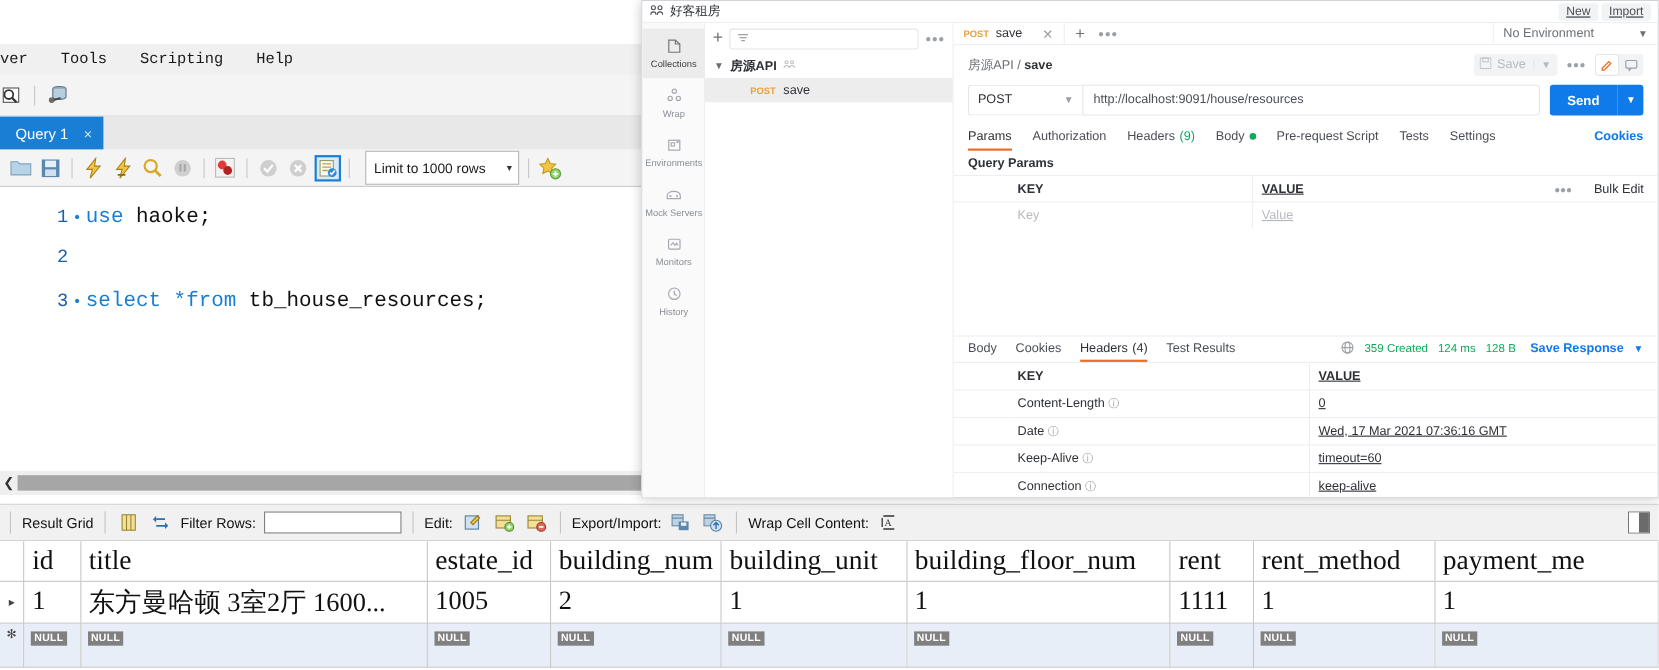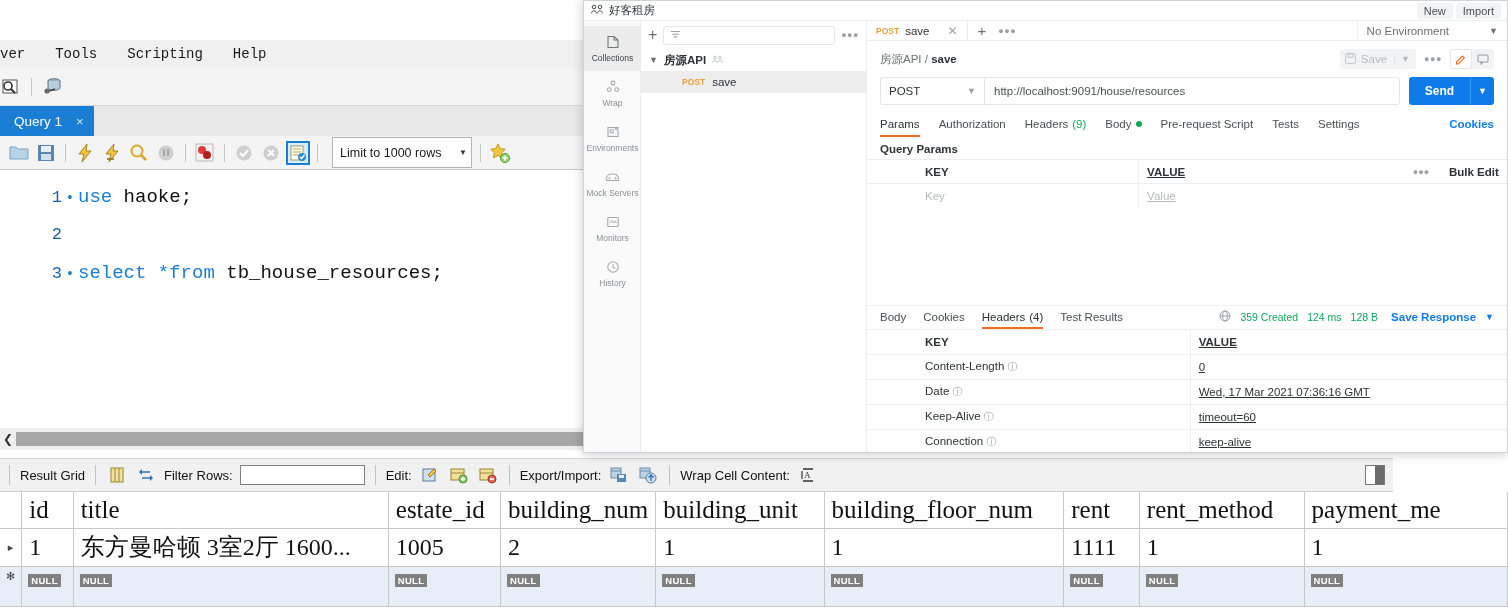--- a/index.html
+++ b/index.html
@@ -69,21 +69,21 @@
   .kw { color: #1a7fd4; }
 
   .mb-hscroll {
     position: absolute; left: 0; top: 428px; width: 600px; height: 22px;
     background: #efefef; display: flex; align-items: center;
   }
   .mb-hscroll .caret { width: 16px; text-align: center; color: #333; font-size: 12px; }
   .mb-hscroll .thumb { flex: 1; height: 14px; background: #a6a6a6; }
 
   .mb-gridbar {
-    position: absolute; left: 0; top: 458px; width: 1393px; height: 34px;
+    position: absolute; left: 0; top: 458px; width: 1508px; height: 34px;
     background: #f1f1f1; border-top: 1px solid #d6d6d6; border-bottom: 1px solid #d0d0d0;
     display: flex; align-items: center; gap: 7px; padding-left: 6px;
     font-size: 13px; color: #111;
   }
   .gb-sep { width: 1px; height: 20px; background: #c3c3c3; margin: 0 3px; }
   .filter-input {
     width: 125px; height: 20px; background: #fff; border: 1px solid #808080;
   }
   .gb-toggle {
     position: absolute; right: 8px; top: 6px; width: 20px; height: 20px;
@@ -130,21 +130,21 @@
     font-size: 12px; color: #2e3136; overflow: hidden;
   }
   .pm-topbar {
     height: 20px; display: flex; align-items: center;
     border-bottom: 1px solid #eceef0; background: #fff;
   }
   .pm-ws {
     display: flex; align-items: center; gap: 5px; padding-left: 7px;
     font-size: 11.5px; color: #2e3136;
   }
-  .pm-topbtns { margin-left: auto; display: flex; gap: 3px; padding-right: 6px; }
+  .pm-topbtns { margin-left: auto; display: flex; gap: 3px; padding-right: 6px; text-decoration: underline; }
   .pm-topbtn {
     background: #f2f3f4; border-radius: 3px; padding: 2px 7px;
     font-size: 11px; color: #4b4f55;
   }
   .pm-body { display: flex; height: 433px; }
 
   .pm-rail {
     width: 57px; background: #fafafa; border-right: 1px solid #eceef0;
     padding-top: 5px; flex-shrink: 0;
   }
@@ -253,21 +253,21 @@
 
   .pm-qp { padding: 6px 13px 4px 13px; font-size: 11.5px; font-weight: bold; color: #2e3136; }
   .kvtable { width: 100%; border-collapse: collapse; table-layout: fixed; }
   .kvtable th, .kvtable td {
     border-top: 1px solid #eceef0; height: 24px; text-align: left;
     font-weight: normal; font-size: 11.5px; padding: 0 8px;
   }
   .kvtable th { font-weight: bold; color: #2e3136; }
   .kvtable .cval { border-left: 1px solid #eceef0; text-decoration: underline; }
   .kvtable .cdots { width: 40px; text-align: center; color: #9aa0a6; font-size: 9px; border-left: none; }
-  .kvtable .cbulk { width: 66px; color: #2e3136; font-weight: bold; }
+  .kvtable .cbulk { width: 66px; color: #2e3136; font-weight: normal; }
   .ph { color: #b6babe; }
   .spacer-fill { flex: 1; }
 
   .pm-respbar {
     display: flex; align-items: center; gap: 17px; padding: 0 13px;
     height: 24px; border-top: 1px solid #eceef0; font-size: 11.5px; color: #4b4f55;
   }
   .resp-meta { margin-left: auto; display: flex; align-items: center; gap: 9px; font-size: 10.5px; }
   .resp-meta .ok { color: #0fa95b; }
   .save-resp { color: #0f7bea; font-weight: bold; font-size: 11.5px; margin-left: 4px; }

